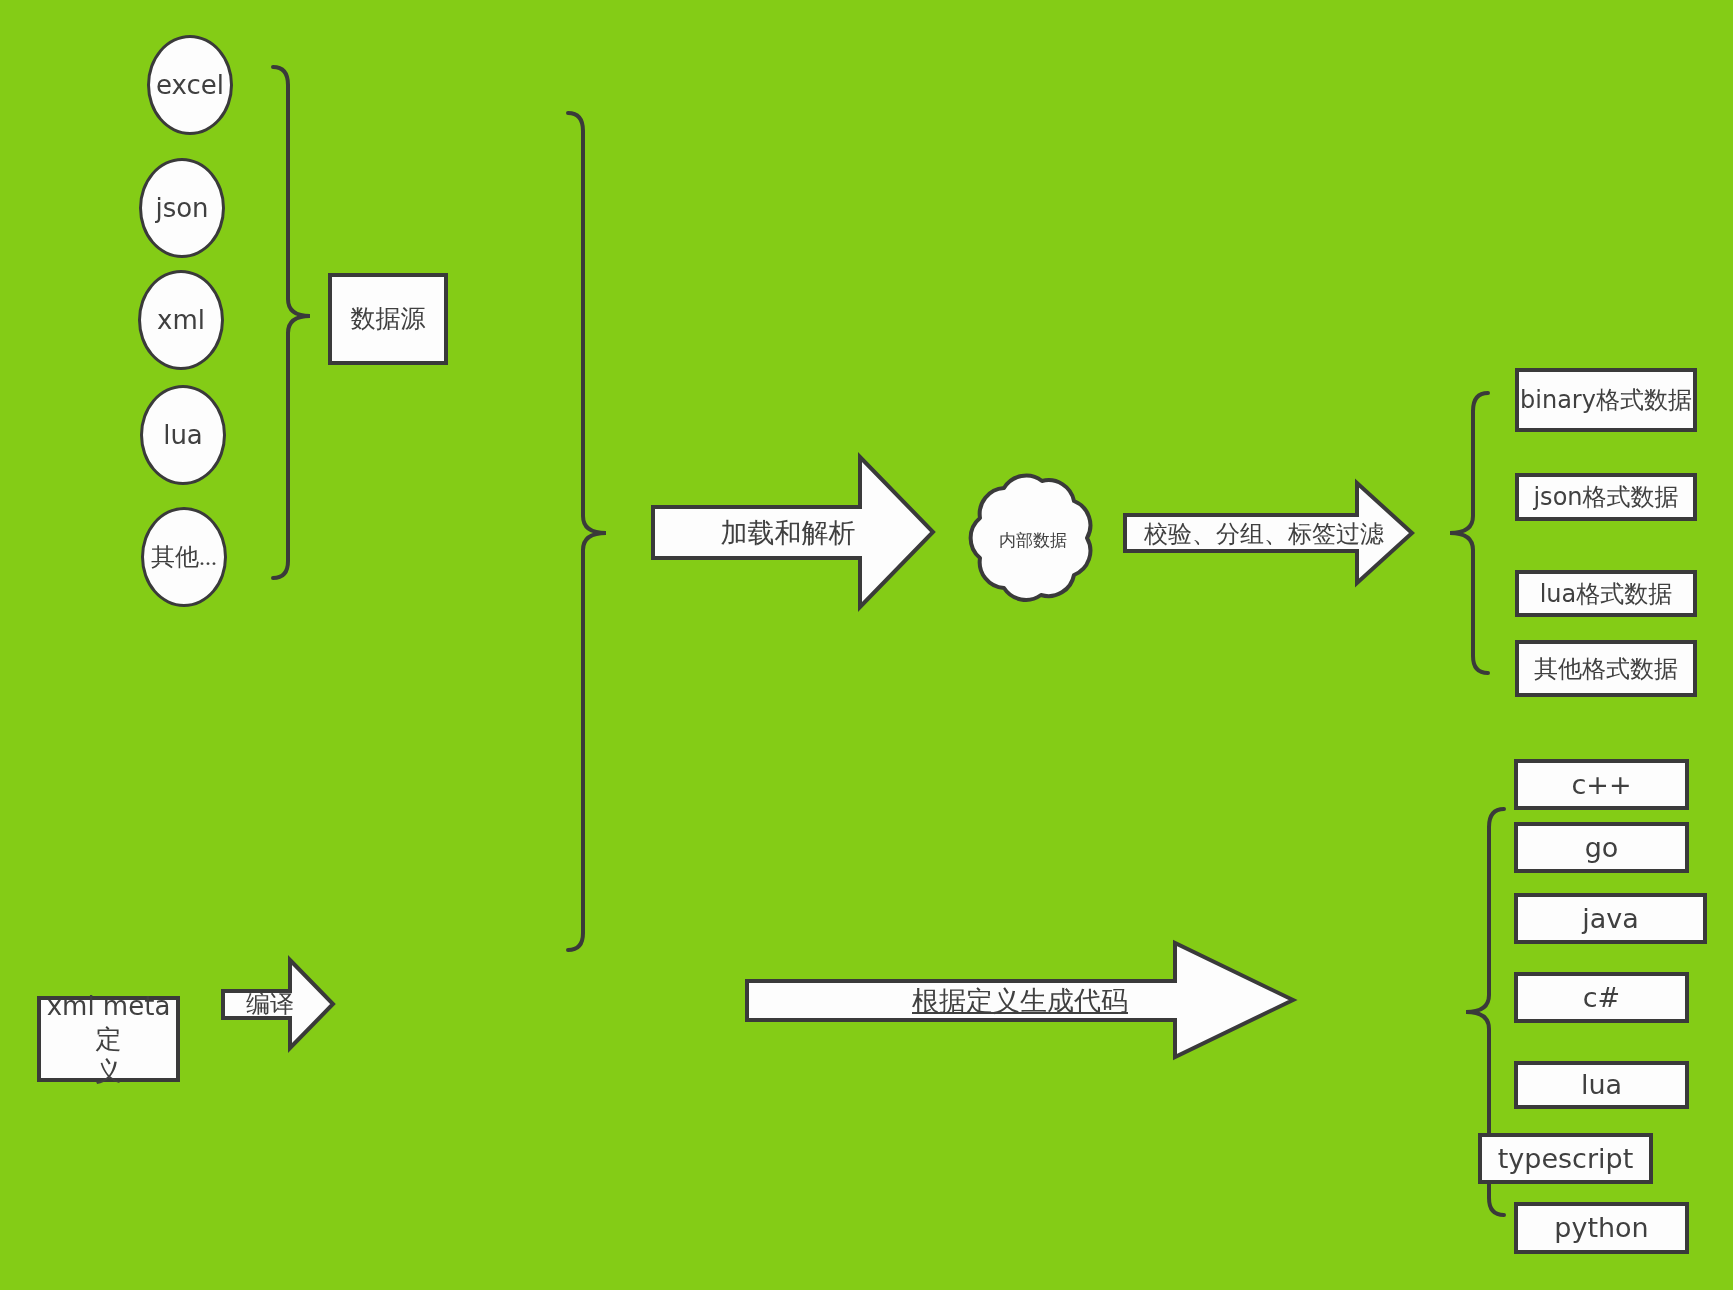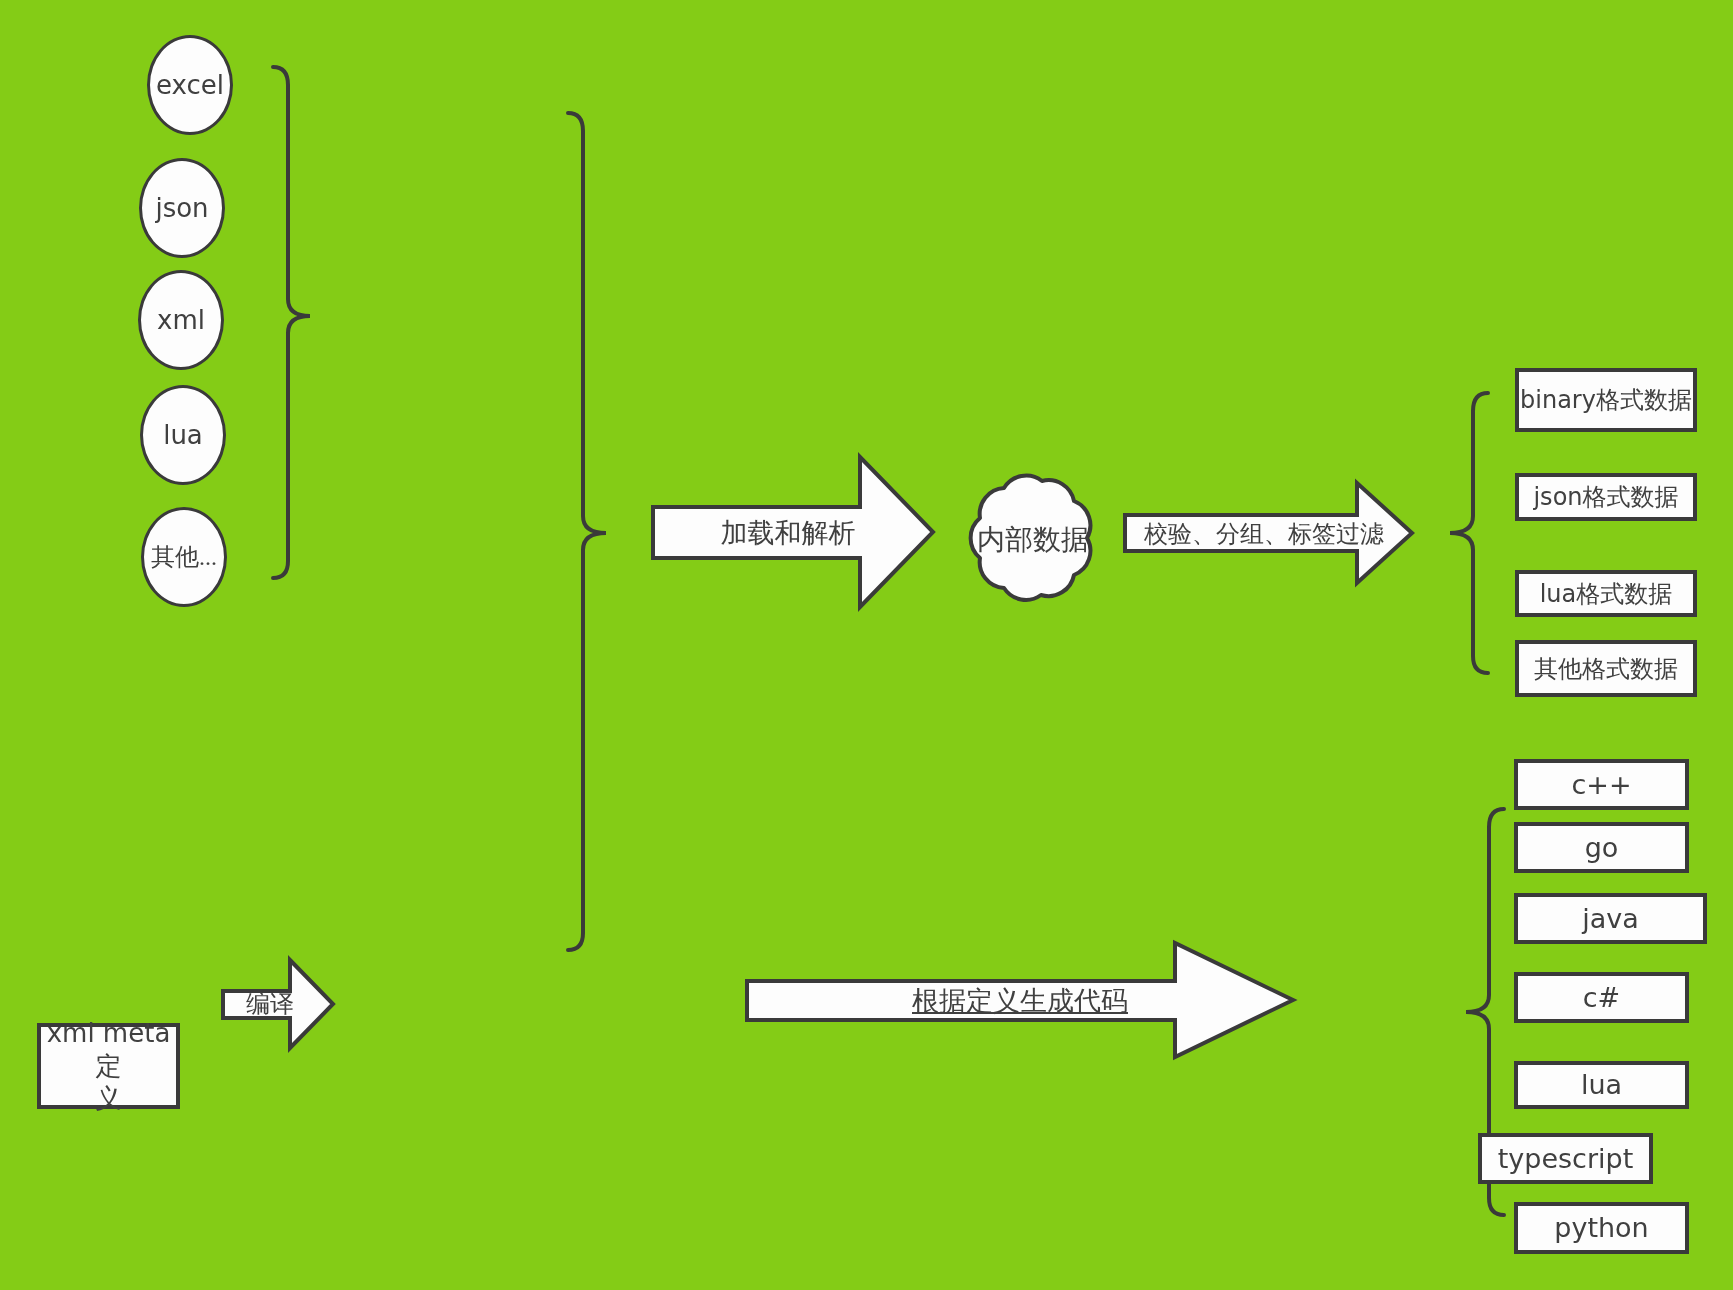--- a/index.html
+++ b/index.html
@@ -63,36 +63,37 @@
          A 26 26 0 0 1 1074,501
          A 26 26 0 0 1 1087,538 Z" fill="#fdfdfd" stroke="#3a3a3a" stroke-width="4" stroke-linejoin="round"></path>
   </svg>
 
   <div class="node ellipse" style="left:147px;top:35px;width:86px;height:100px;">excel</div>
   <div class="node ellipse" style="left:139px;top:158px;width:86px;height:100px;">json</div>
   <div class="node ellipse" style="left:138px;top:270px;width:86px;height:100px;">xml</div>
   <div class="node ellipse" style="left:140px;top:385px;width:86px;height:100px;">lua</div>
   <div class="node ellipse" style="left:141px;top:507px;width:86px;height:100px;font-size:24px;font-family:Liberation Serif, serif;">其他...</div>
 
+  <div class="node rect-sm" style="left:328px;top:273px;width:120px;height:92px;">数据源</div>
 
   <div class="lbl" style="left:788px;top:533px;font-size:27px;">加载和解析</div>
-  <div class="lbl" style="left:1033px;top:540px;font-size:28px;">内部数据</div>
+  <div class="lbl" style="left:1033px;top:540px;font-size:17px;">内部数据</div>
   <div class="lbl" style="left:1264px;top:534px;font-size:24px;">校验、分组、标签过滤</div>
   <div class="lbl" style="left:1020px;top:1001px;font-size:27px;text-decoration:underline;">根据定义生成代码</div>
   <div class="lbl" style="left:270px;top:1004px;font-size:24px;">编译</div>
 
   <div class="node fmt" style="left:1515px;top:368px;width:182px;height:64px;">binary格式数据</div>
   <div class="node fmt" style="left:1515px;top:473px;width:182px;height:48px;">json格式数据</div>
   <div class="node fmt" style="left:1515px;top:570px;width:182px;height:47px;">lua格式数据</div>
   <div class="node fmt" style="left:1515px;top:640px;width:182px;height:57px;">其他格式数据</div>
 
   <div class="node lang" style="left:1514px;top:759px;width:175px;height:51px;">c++</div>
   <div class="node lang" style="left:1514px;top:822px;width:175px;height:51px;">go</div>
   <div class="node lang" style="left:1514px;top:893px;width:193px;height:51px;">java</div>
   <div class="node lang" style="left:1514px;top:972px;width:175px;height:51px;">c#</div>
   <div class="node lang" style="left:1514px;top:1061px;width:175px;height:48px;">lua</div>
   <div class="node lang" style="left:1478px;top:1133px;width:175px;height:51px;">typescript</div>
   <div class="node lang" style="left:1514px;top:1202px;width:175px;height:52px;">python</div>
 
-  <div class="node" style="left:37px;top:1023px;width:143px;height:86px;font-size:26px;">xml meta定
+  <div class="node" style="left:37px;top:996px;width:143px;height:86px;font-size:26px;">xml meta定
 义</div>
 
 </div>
 
 </body></html>

